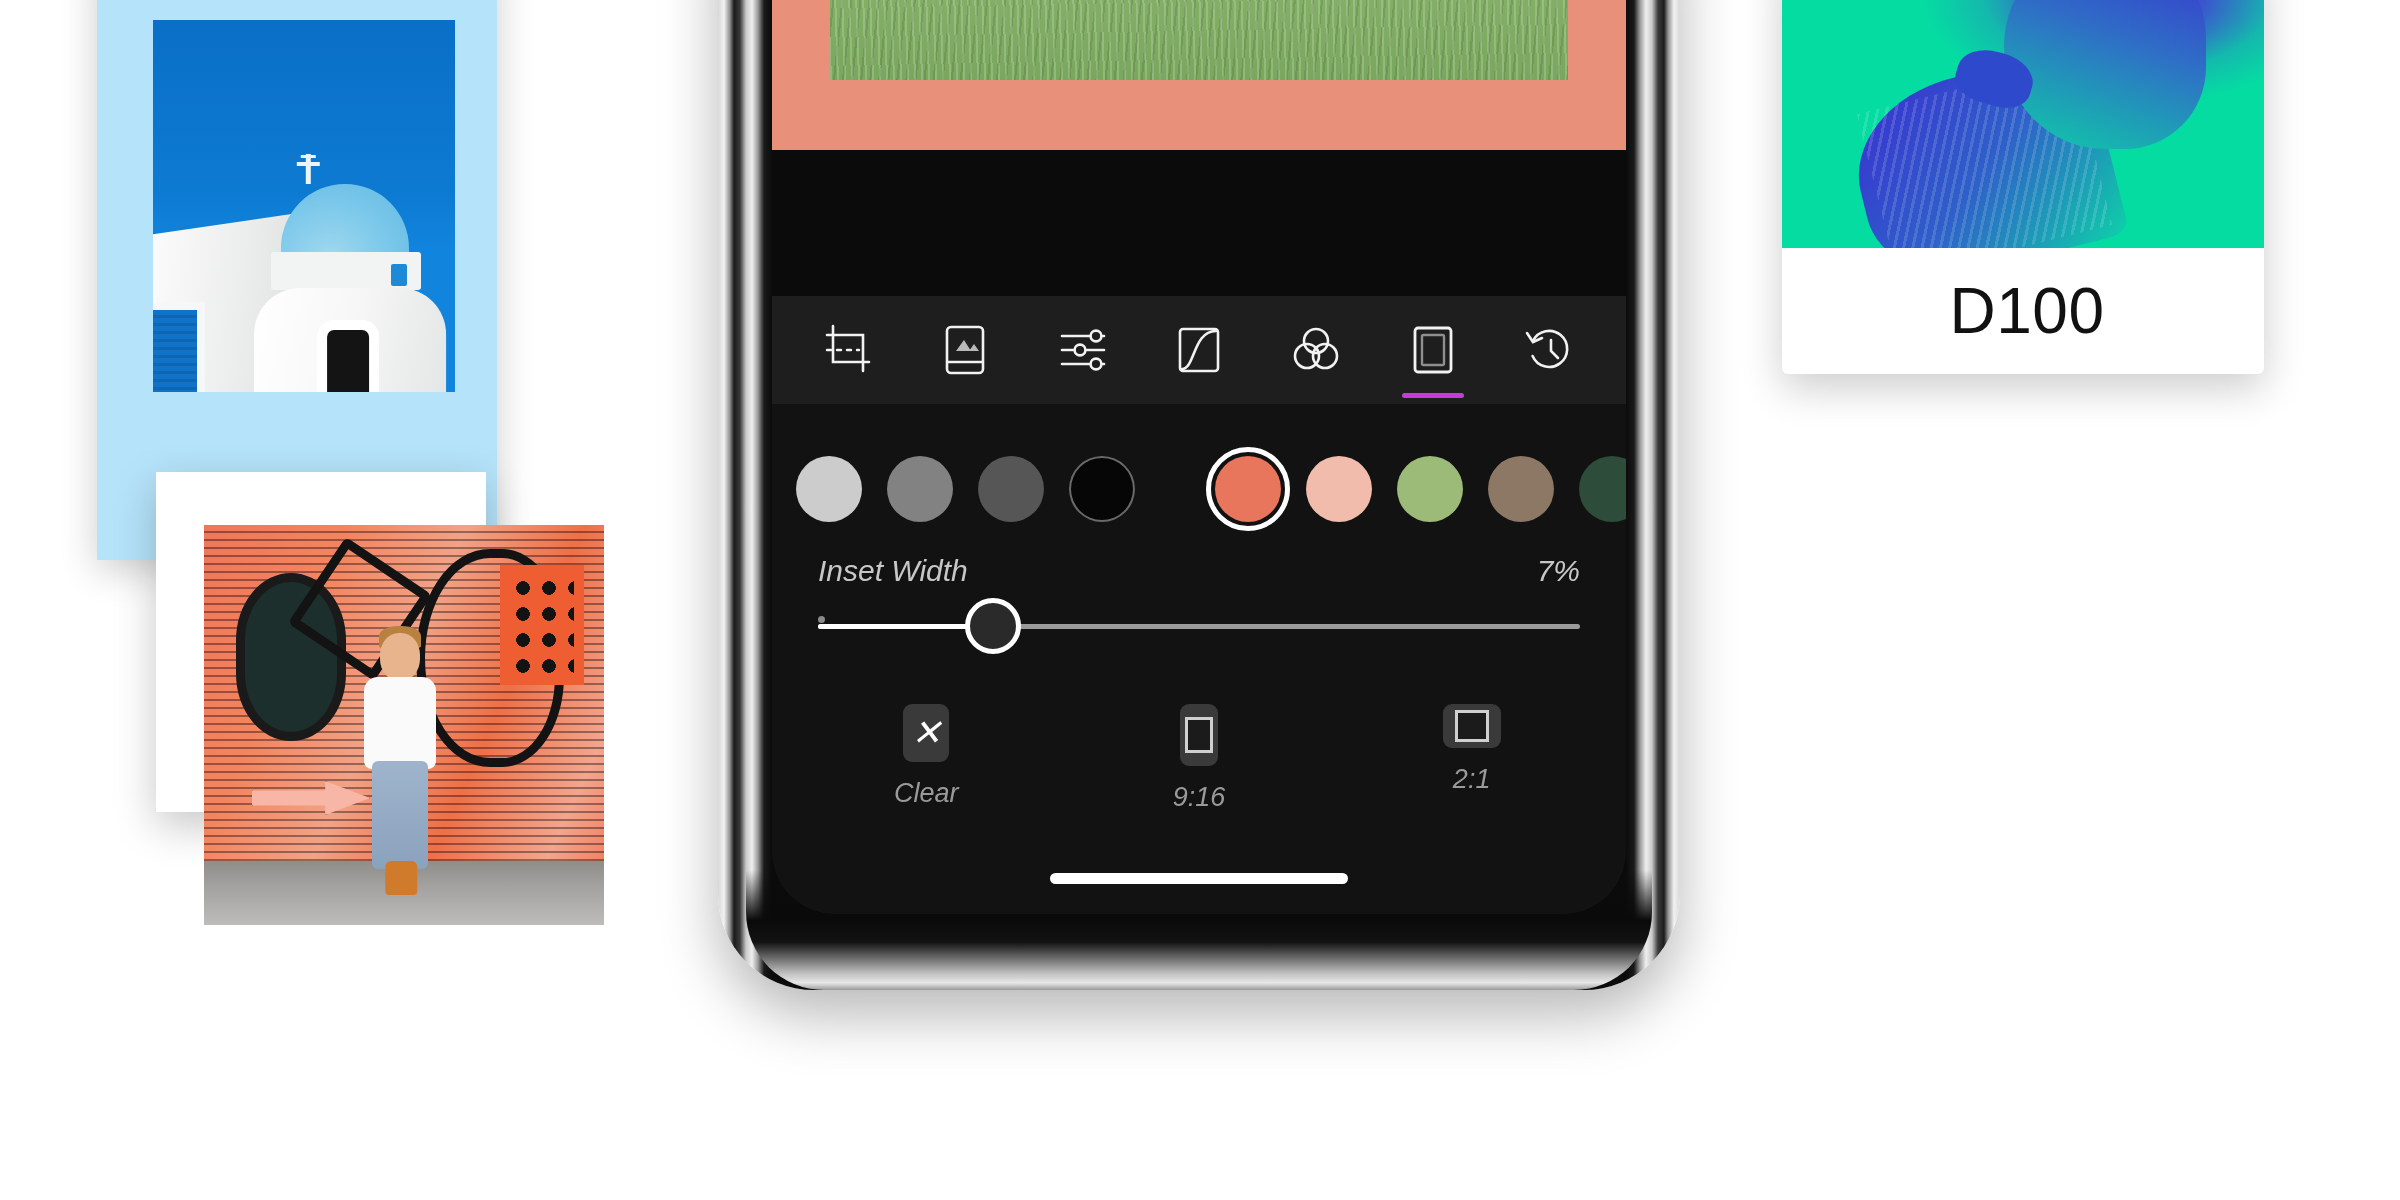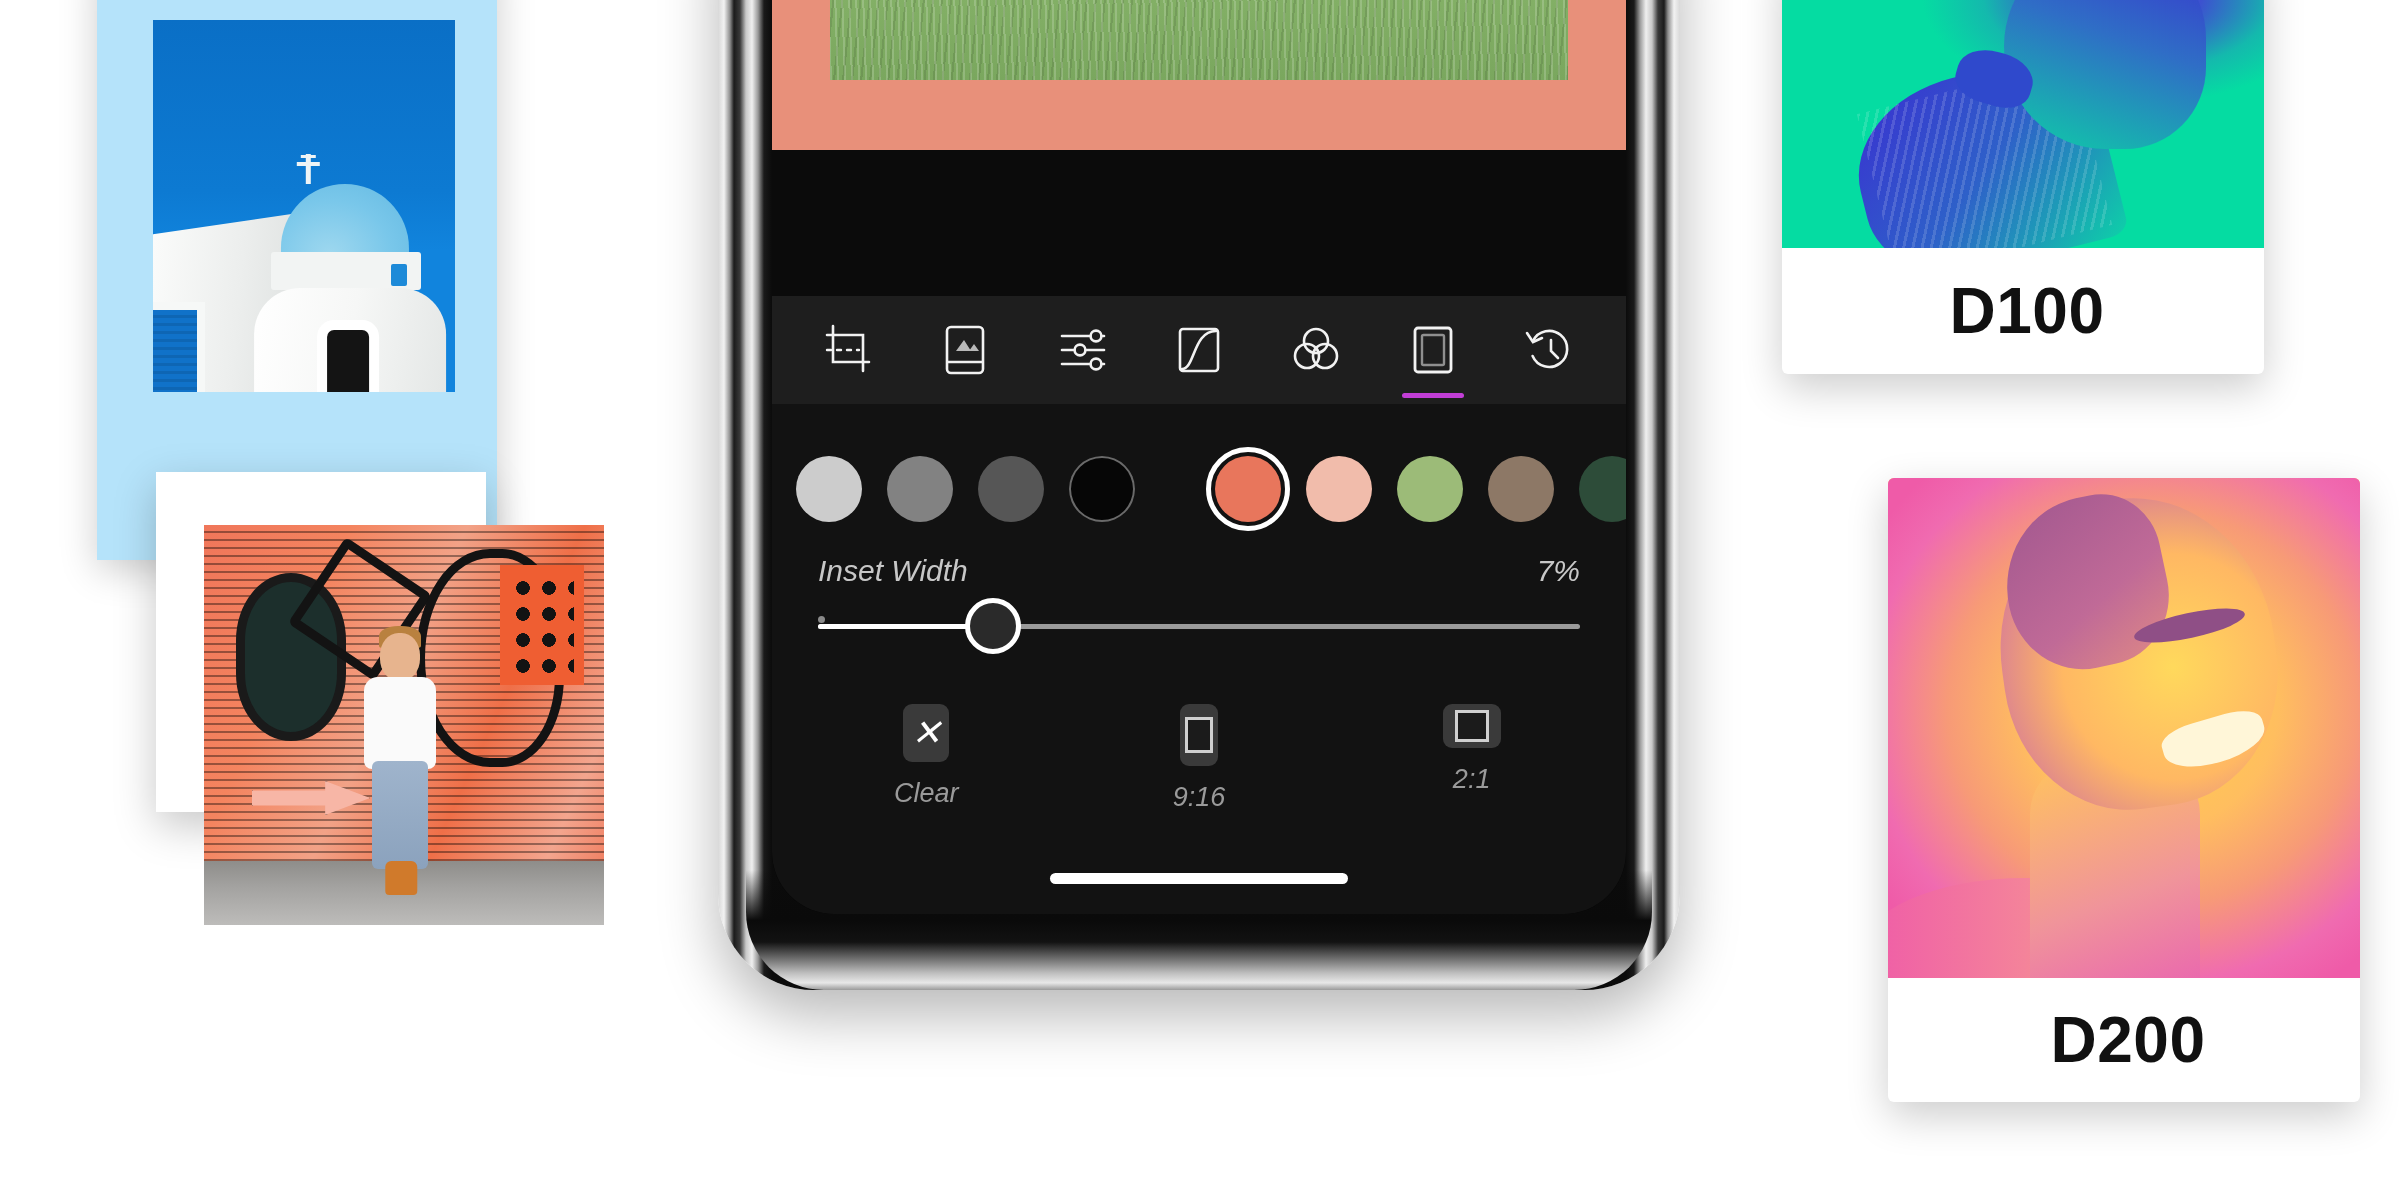--- a/index.html
+++ b/index.html
@@ -83,21 +83,21 @@
   .g-person-head{position:absolute;left:49%;top:27%;width:40px;height:48px;background:#e7b48e;border-radius:46%;transform:translateX(-50%);}
   .g-person-hair{position:absolute;left:49%;top:25.2%;width:42px;height:22px;background:#b9813f;border-radius:46% 46% 10% 10%;transform:translateX(-50%);}
   .g-person-jeans{position:absolute;left:49%;top:59%;width:56px;height:108px;background:linear-gradient(180deg,#9fb4cc,#8ba2bd);border-radius:6px;transform:translateX(-50%);}
   .g-person-boot{position:absolute;left:49%;top:84%;width:32px;height:34px;background:#d07a2b;border-radius:6px 6px 4px 4px;transform:translateX(-46%);}
 
   
   .duo-card{position:absolute;background:#fff;border-radius:6px;
      box-shadow:0 14px 42px rgba(0,0,0,.20);overflow:hidden;}
   .duo-card .thumb{width:100%;position:relative;overflow:hidden;}
   .duo-card .cap{display:flex;align-items:center;justify-content:center;
-     font-weight:700;color:#111;letter-spacing:.5px;padding-left:8px;}
+     font-weight:400;color:#111;letter-spacing:.5px;padding-left:8px;}
 
   #card-d100{left:1782px;top:-44px;width:482px;height:418px;}
   #card-d100 .thumb{height:292px;background:#05dca2;}
   #card-d100 .cap{height:126px;font-size:64px;}
 
   #card-d200{left:1888px;top:478px;width:472px;height:624px;}
   #card-d200 .thumb{height:500px;background:#ffbb63;}
   #card-d200 .cap{height:124px;font-size:64px;}
 
   
@@ -249,33 +249,20 @@
     <div class="thumb">
       <div class="p-green">
         <div class="sleeve"></div>
         <div class="hair"></div>
         <div class="hand"></div>
       </div>
     </div>
     <div class="cap">D100</div>
   </div>
 
-  <div class="duo-card" id="card-d200">
-    <div class="thumb">
-      <div class="p-orange">
-        <div class="shoulder"></div>
-        <div class="neck"></div>
-        <div class="head"></div>
-        <div class="scalp"></div>
-        <div class="brow"></div>
-        <div class="smile"></div>
-      </div>
-    </div>
-    <div class="cap">D200</div>
-  </div>
 
   <div class="phone">
     <div class="screen">
 
       <div class="canvas">
         <div class="inner">
           <div class="grass"></div>
 
         </div>
       </div>

